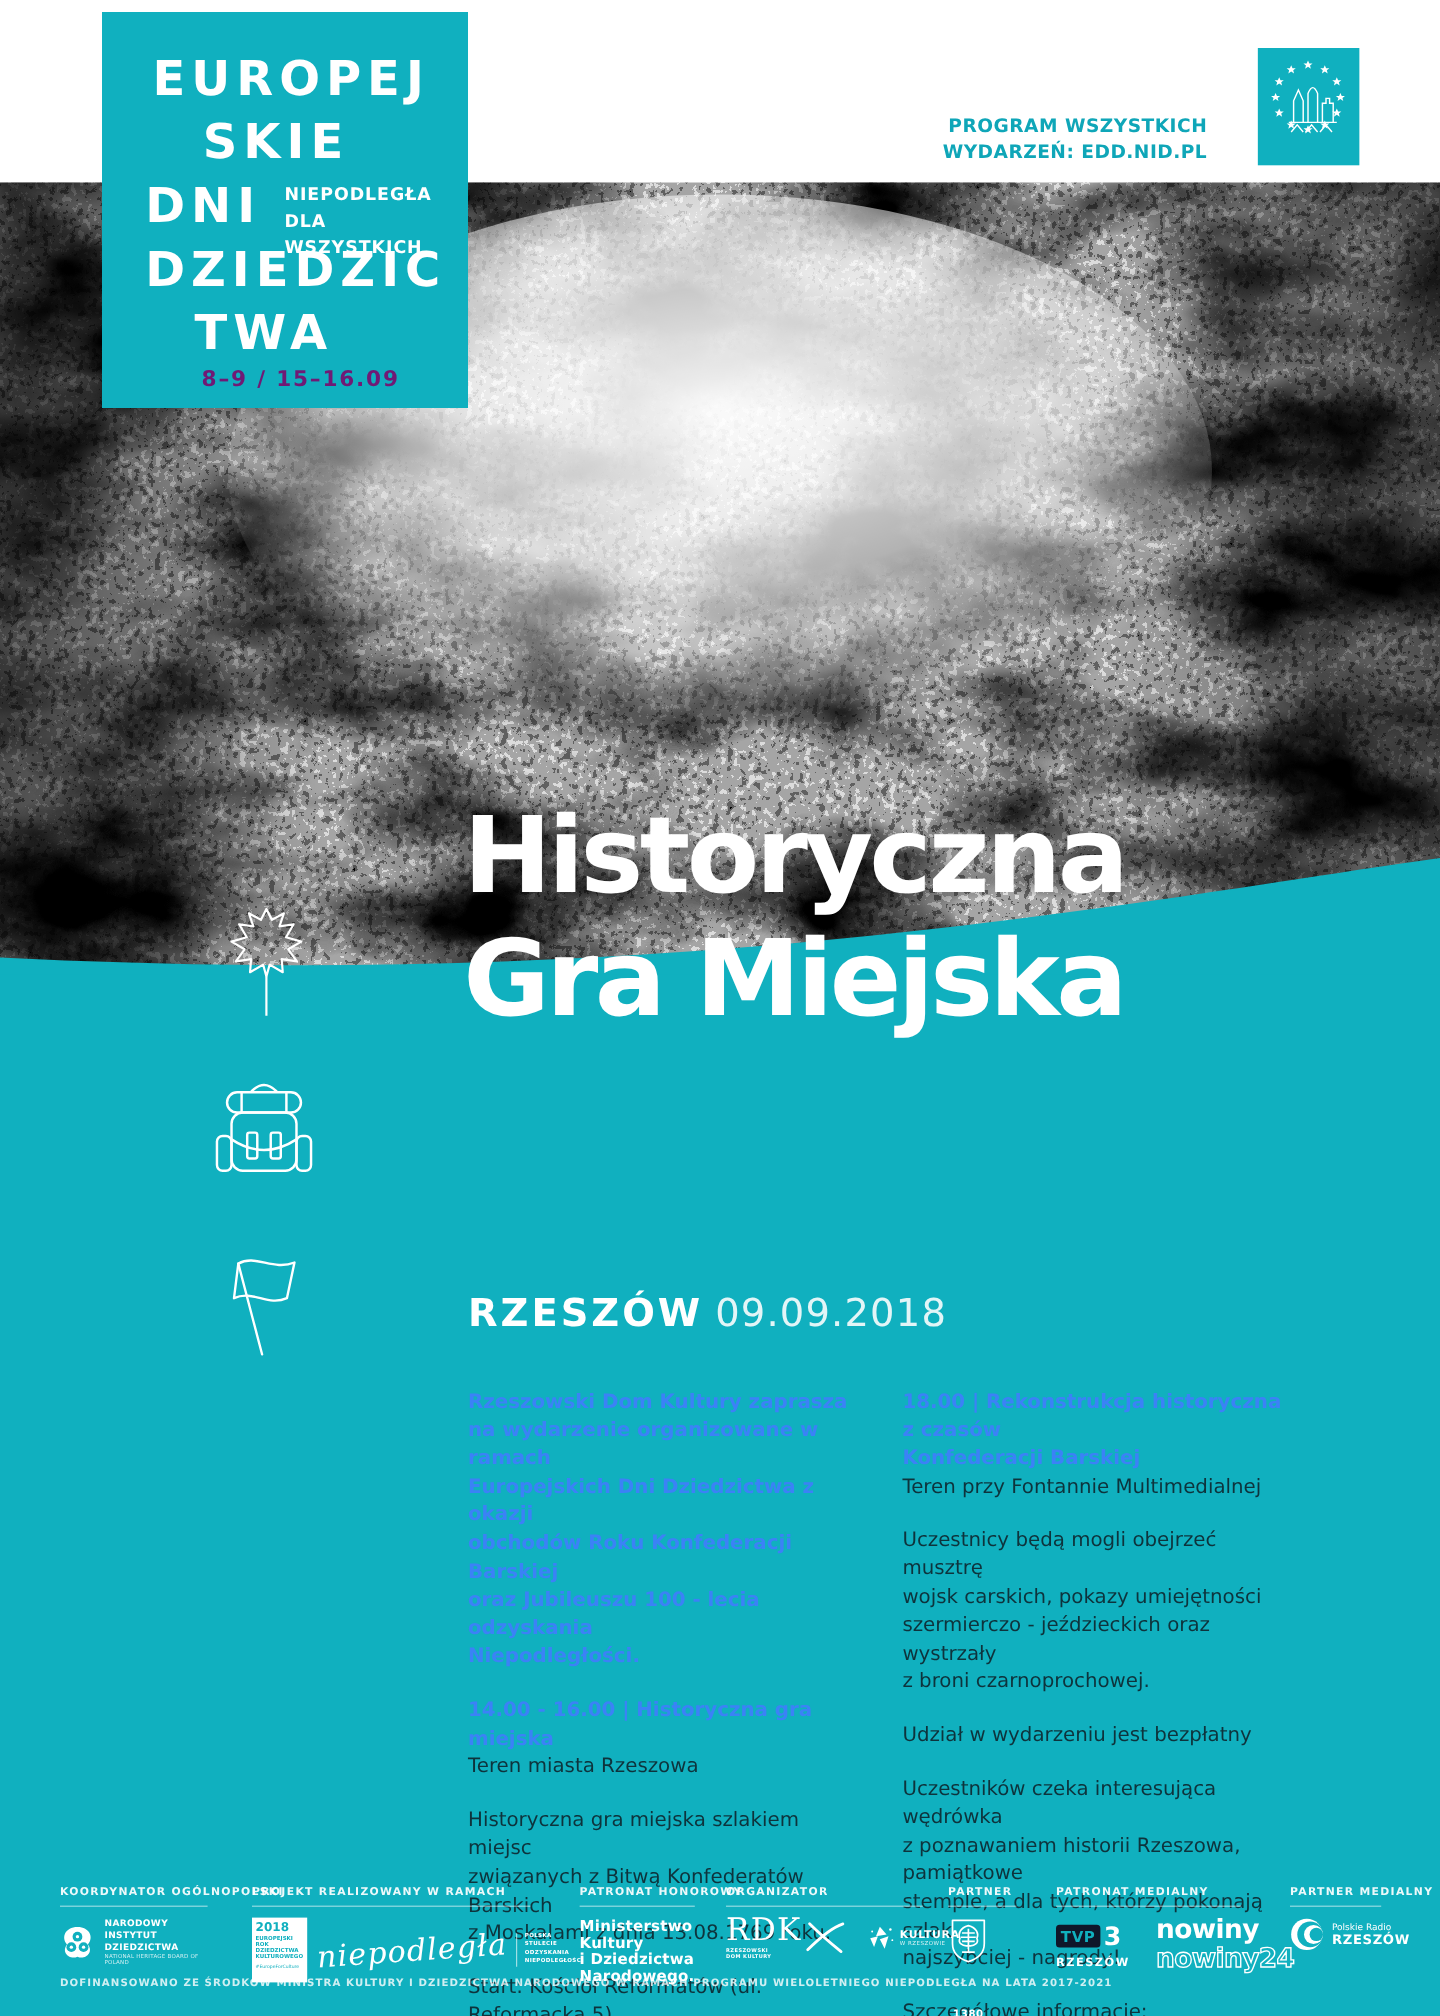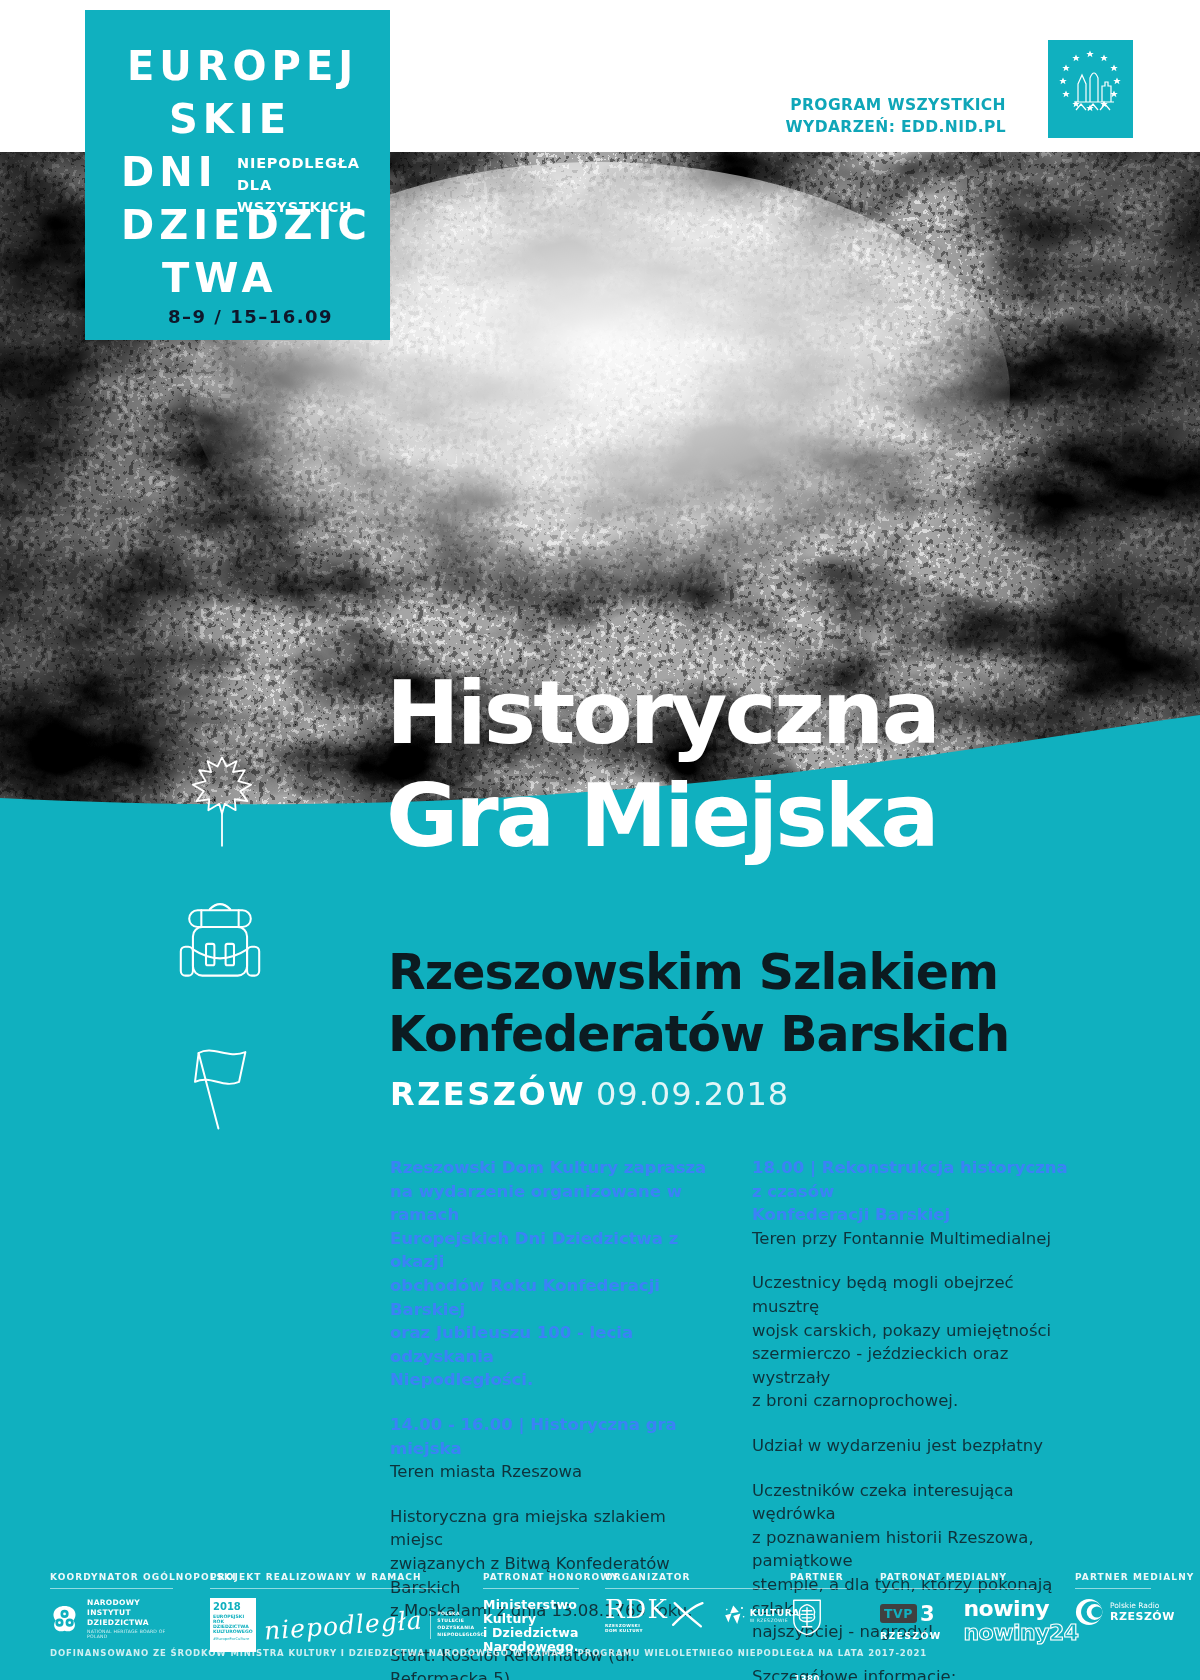--- a/index.html
+++ b/index.html
@@ -19,21 +19,21 @@
 
   
   .logo-block{position:absolute;left:85px;top:10px;width:305px;height:330px;background:var(--teal);z-index:2;}
   .lb-line{position:absolute;color:#fff;font-weight:bold;font-size:40px;letter-spacing:5px;line-height:1;}
   .lb1{left:42px;top:36px;}
   .lb2{left:84px;top:89px;}
   .lb3{left:36px;top:142px;}
   .lb4{left:36px;top:195px;}
   .lb5{left:77px;top:248px;}
   .lb-note{position:absolute;left:152px;top:143px;font-size:14.5px;font-weight:bold;color:#fff;line-height:1.5;letter-spacing:0.8px;white-space:pre-line;}
-  .lb-dates{position:absolute;left:83px;top:296px;font-size:18px;font-weight:bold;color:#0f172a;letter-spacing:1.5px;}
+  .lb-dates{position:absolute;left:83px;top:296px;font-size:18px;font-weight:bold;color:#701a75;letter-spacing:1.5px;}
 
   
   .program{position:absolute;top:95px;right:194px;text-align:right;color:var(--teal-text);font-weight:bold;font-size:15.5px;line-height:1.4;letter-spacing:0.4px;z-index:2;white-space:pre-line;}
   .eu-logo{position:absolute;left:1048px;top:40px;width:85px;height:98px;z-index:2;}
 
   
   .icon{position:absolute;z-index:2;}
   .icon-leaf{left:183px;top:752px;width:78px;height:100px;}
   .icon-backpack{left:178px;top:893px;width:84px;height:98px;}
   .icon-flag{left:186px;top:1043px;width:72px;height:92px;}
@@ -78,21 +78,21 @@
   .rdk-wrap{display:flex;align-items:flex-start;gap:2px;}
   .rdk-txt{font-family:"DejaVu Serif","Liberation Serif",serif;font-size:26px;line-height:0.9;letter-spacing:1px;}
   .rdk-sub{font-size:4.2px;font-weight:bold;letter-spacing:0.4px;white-space:pre-line;margin-top:2px;}
   .kultura-wrap{display:flex;align-items:center;gap:4px;margin-left:10px;}
   .kultura-name{font-size:9px;font-weight:bold;letter-spacing:0.6px;}
   .kultura-sub{font-size:4.6px;opacity:0.85;letter-spacing:0.4px;}
   .shield-wrap{display:flex;flex-direction:column;align-items:center;width:34px;gap:34px;}
   .shield-year{font-size:8.5px;font-weight:bold;margin-top:4px;letter-spacing:0.5px;}
   .tvp-wrap{display:flex;flex-direction:column;align-items:flex-start;}
   .tvp-row{display:flex;align-items:center;gap:3px;}
-  .tvp-box{background:#404040;color:var(--teal);font-weight:bold;font-size:12.5px;padding:2px 4px;border-radius:3px;letter-spacing:0.5px;}
+  .tvp-box{background:#0f172a;color:var(--teal);font-weight:bold;font-size:12.5px;padding:2px 4px;border-radius:3px;letter-spacing:0.5px;}
   .tvp-num{font-size:21px;font-weight:bold;color:#fff;}
   .tvp-city{font-size:9.5px;font-weight:bold;letter-spacing:1.2px;margin-top:4px;}
   .nowiny-wrap{margin-left:14px;display:flex;flex-direction:column;gap:2px;}
   .nowiny{font-size:22px;font-weight:bold;letter-spacing:-0.5px;line-height:1;}
   .nowiny24{font-size:22px;font-weight:bold;letter-spacing:-0.5px;line-height:1;color:transparent;-webkit-text-stroke:1.1px #ffffff;}
   .radio-wrap{display:flex;align-items:center;gap:7px;}
   .radio-txt{line-height:1.2;}
   .radio-name{font-size:7.5px;}
   .radio-city{font-size:11px;font-weight:bold;letter-spacing:0.5px;}
   .funding{position:absolute;left:50px;top:1648px;z-index:2;font-size:8.5px;font-weight:bold;letter-spacing:0.9px;color:rgba(255,255,255,0.8);white-space:nowrap;}
@@ -207,24 +207,20 @@
     <g fill="none" stroke="#ffffff" stroke-width="2.2" stroke-linejoin="round" stroke-linecap="round">
       <path d="M14 10 C30 1 46 17 66 9 L59 42 C41 50 28 34 10 42 Z"></path>
       <line x1="14" y1="10" x2="36" y2="94"></line>
     </g>
   </svg>
 
   <div class="title">
     <div>Historyczna</div>
     <div>Gra Miejska</div>
   </div>
-  <div class="subtitle">
-    <div>Rzeszowskim Szlakiem</div>
-    <div>Konfederatów Barskich</div>
-  </div>
   <div class="cityline">
     <span class="city">RZESZÓW</span><span class="date">09.09.2018</span>
   </div>
 
   <div class="col col-left">
     <p class="b">Rzeszowski Dom Kultury zaprasza
 na wydarzenie organizowane w ramach
 Europejskich Dni Dziedzictwa z okazji
 obchodów Roku Konfederacji Barskiej
 oraz Jubileuszu 100 - lecia odzyskania

